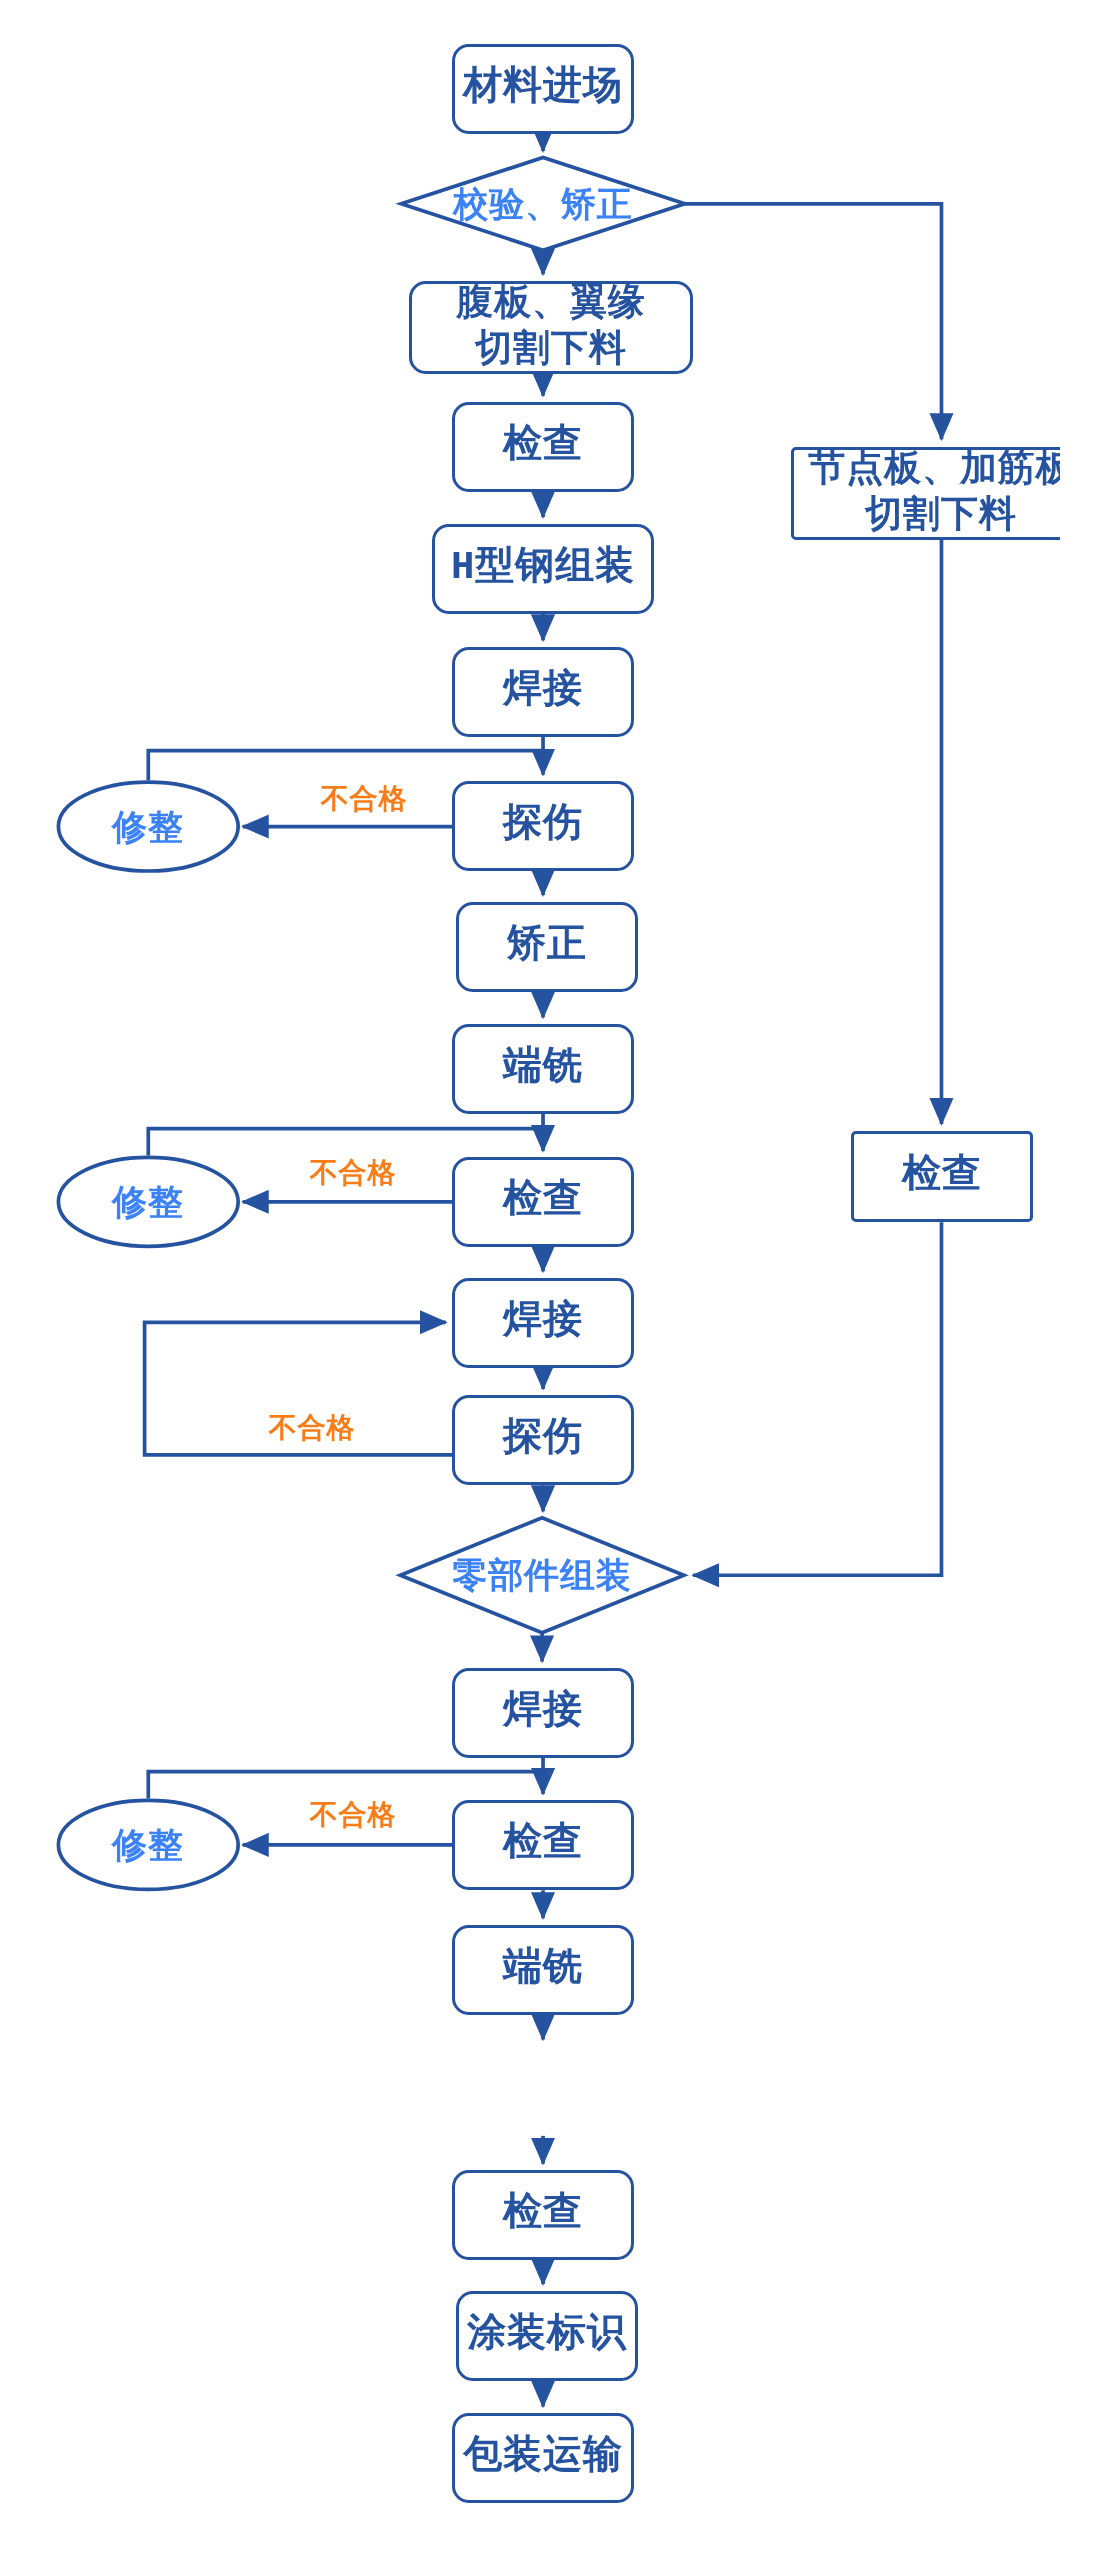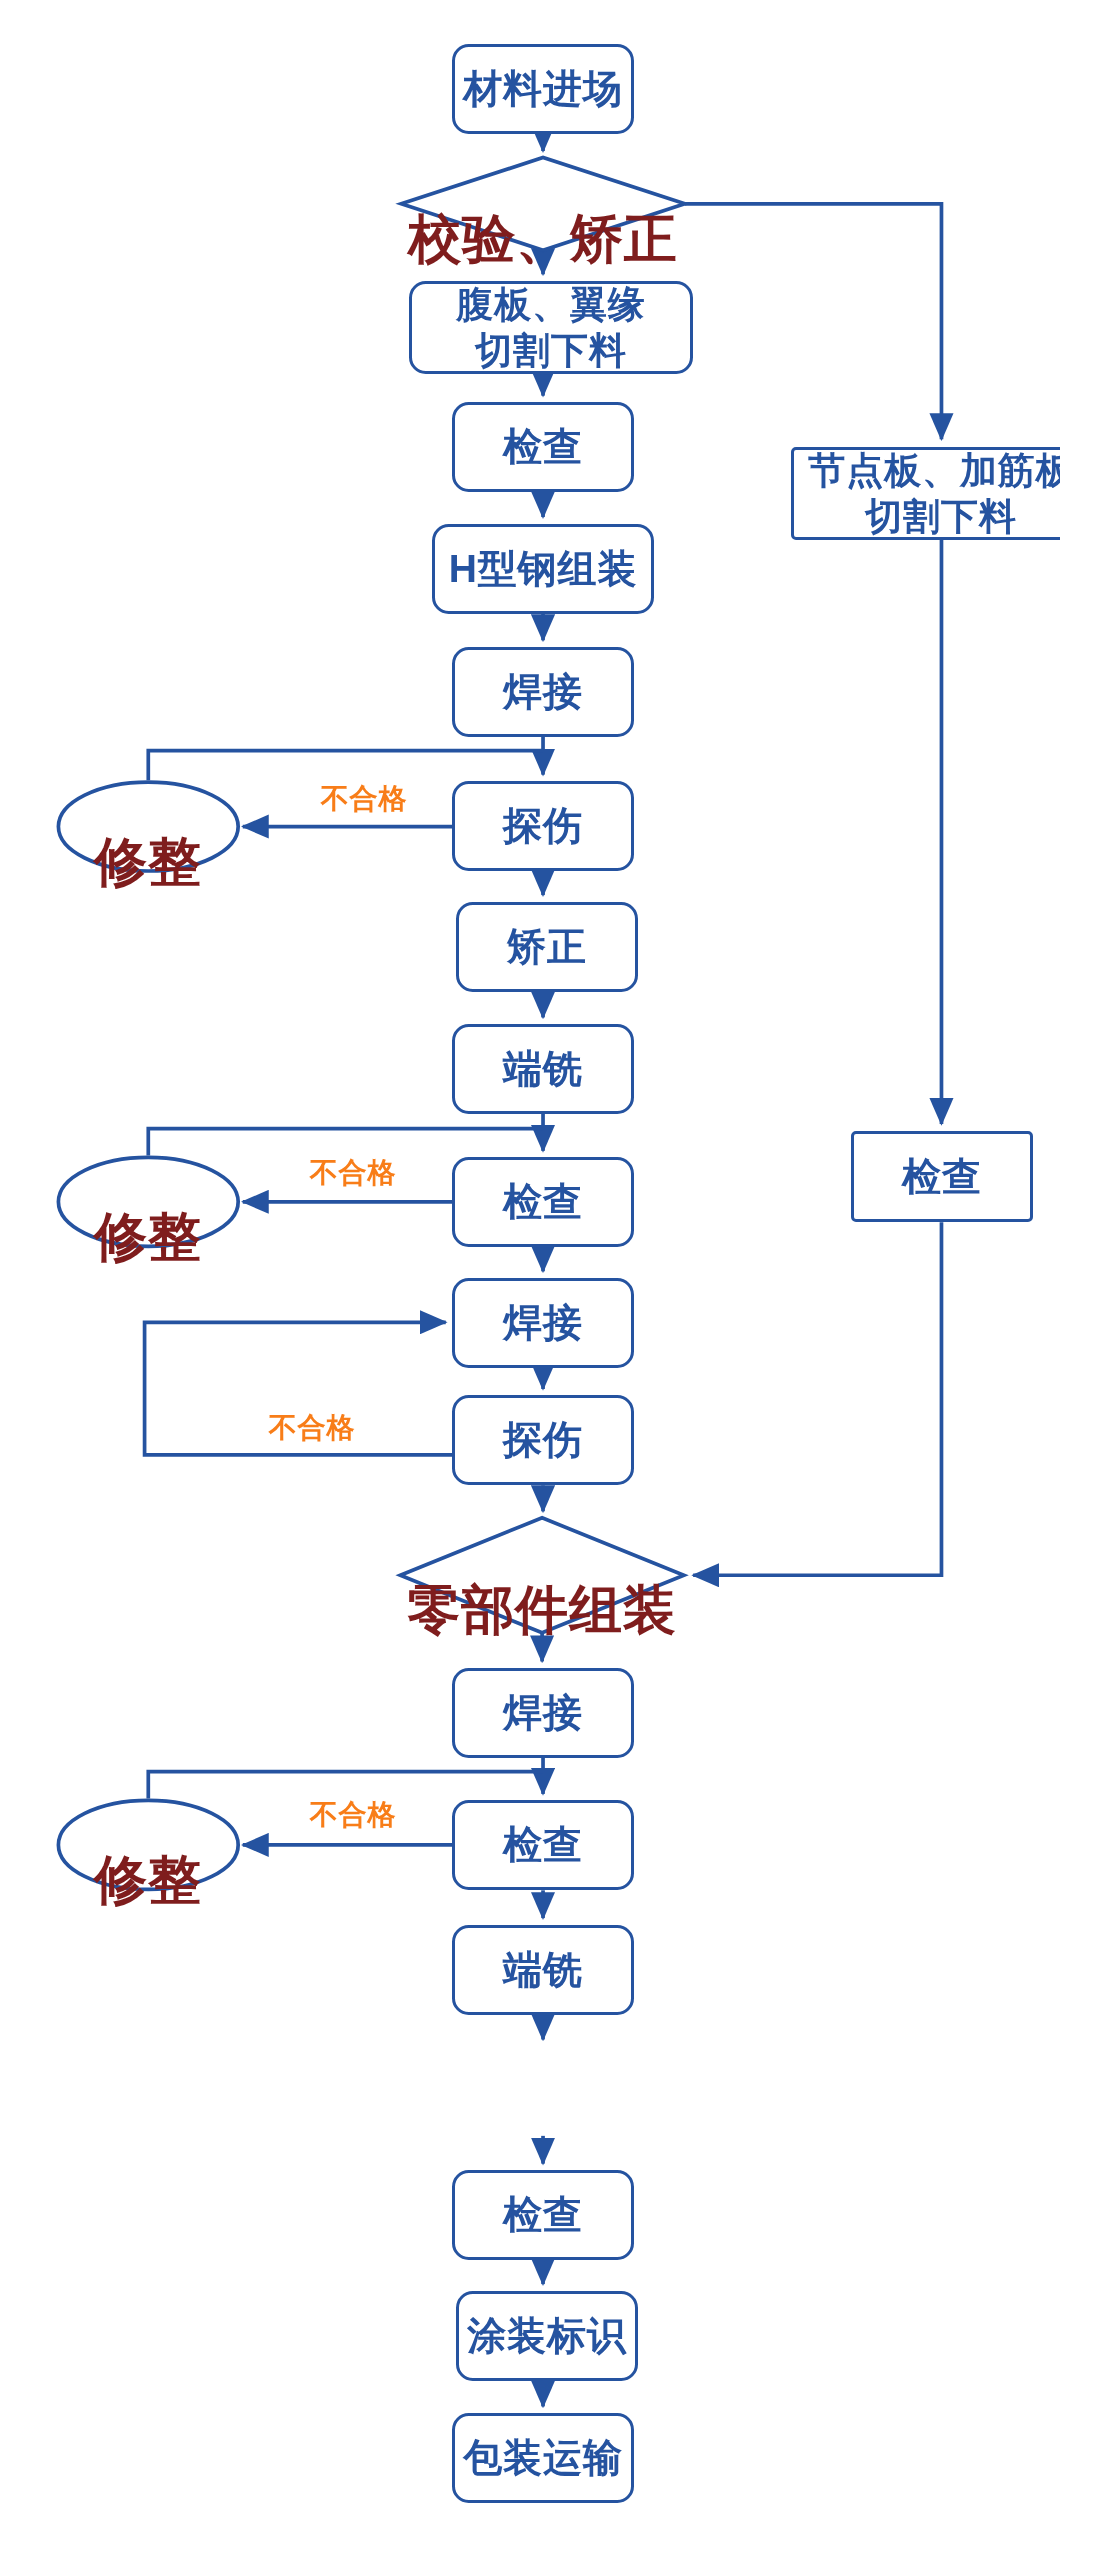--- a/index.html
+++ b/index.html
@@ -5,21 +5,21 @@
   html, body {
     margin: 0;
     padding: 0;
     background: #ffffff;
   }
   #canvas {
     position: relative;
     width: 1060px;
     height: 2576px;
     background: #ffffff;
-    font-family: Liberation Sans, sans-serif;
+    font-family: Liberation Mono, monospace;
     overflow: hidden;
   }
   #connector-layer {
     position: absolute;
     left: 0; top: 0;
     width: 1112px; height: 2576px;
     z-index: 1;
   }
   .node {
     position: absolute;
@@ -38,26 +38,25 @@
     line-height: 1.22;
     letter-spacing: 0.9px;
   }
   .node.rounded { border-radius: 16.7px; }
   .node.square  { border-radius: 5px; }
   .node.twoline { font-size: 37px; }
   .shape-label {
     position: absolute;
     z-index: 3;
     transform: translate(-50%, -50%);
-    color: #7f1d1d;
-    font-size: 53px;
+    color: #3b82f6;
+    font-size: 35px;
     font-weight: 600;
     letter-spacing: 0.9px;
     white-space: nowrap;
-    margin-top: 36px;
   }
   .edge-label {
     position: absolute;
     z-index: 3;
     transform: translate(-50%, -50%);
     color: #F87D18;
     font-size: 28px;
     font-weight: 700;
     letter-spacing: 0.9px;
     white-space: nowrap;

